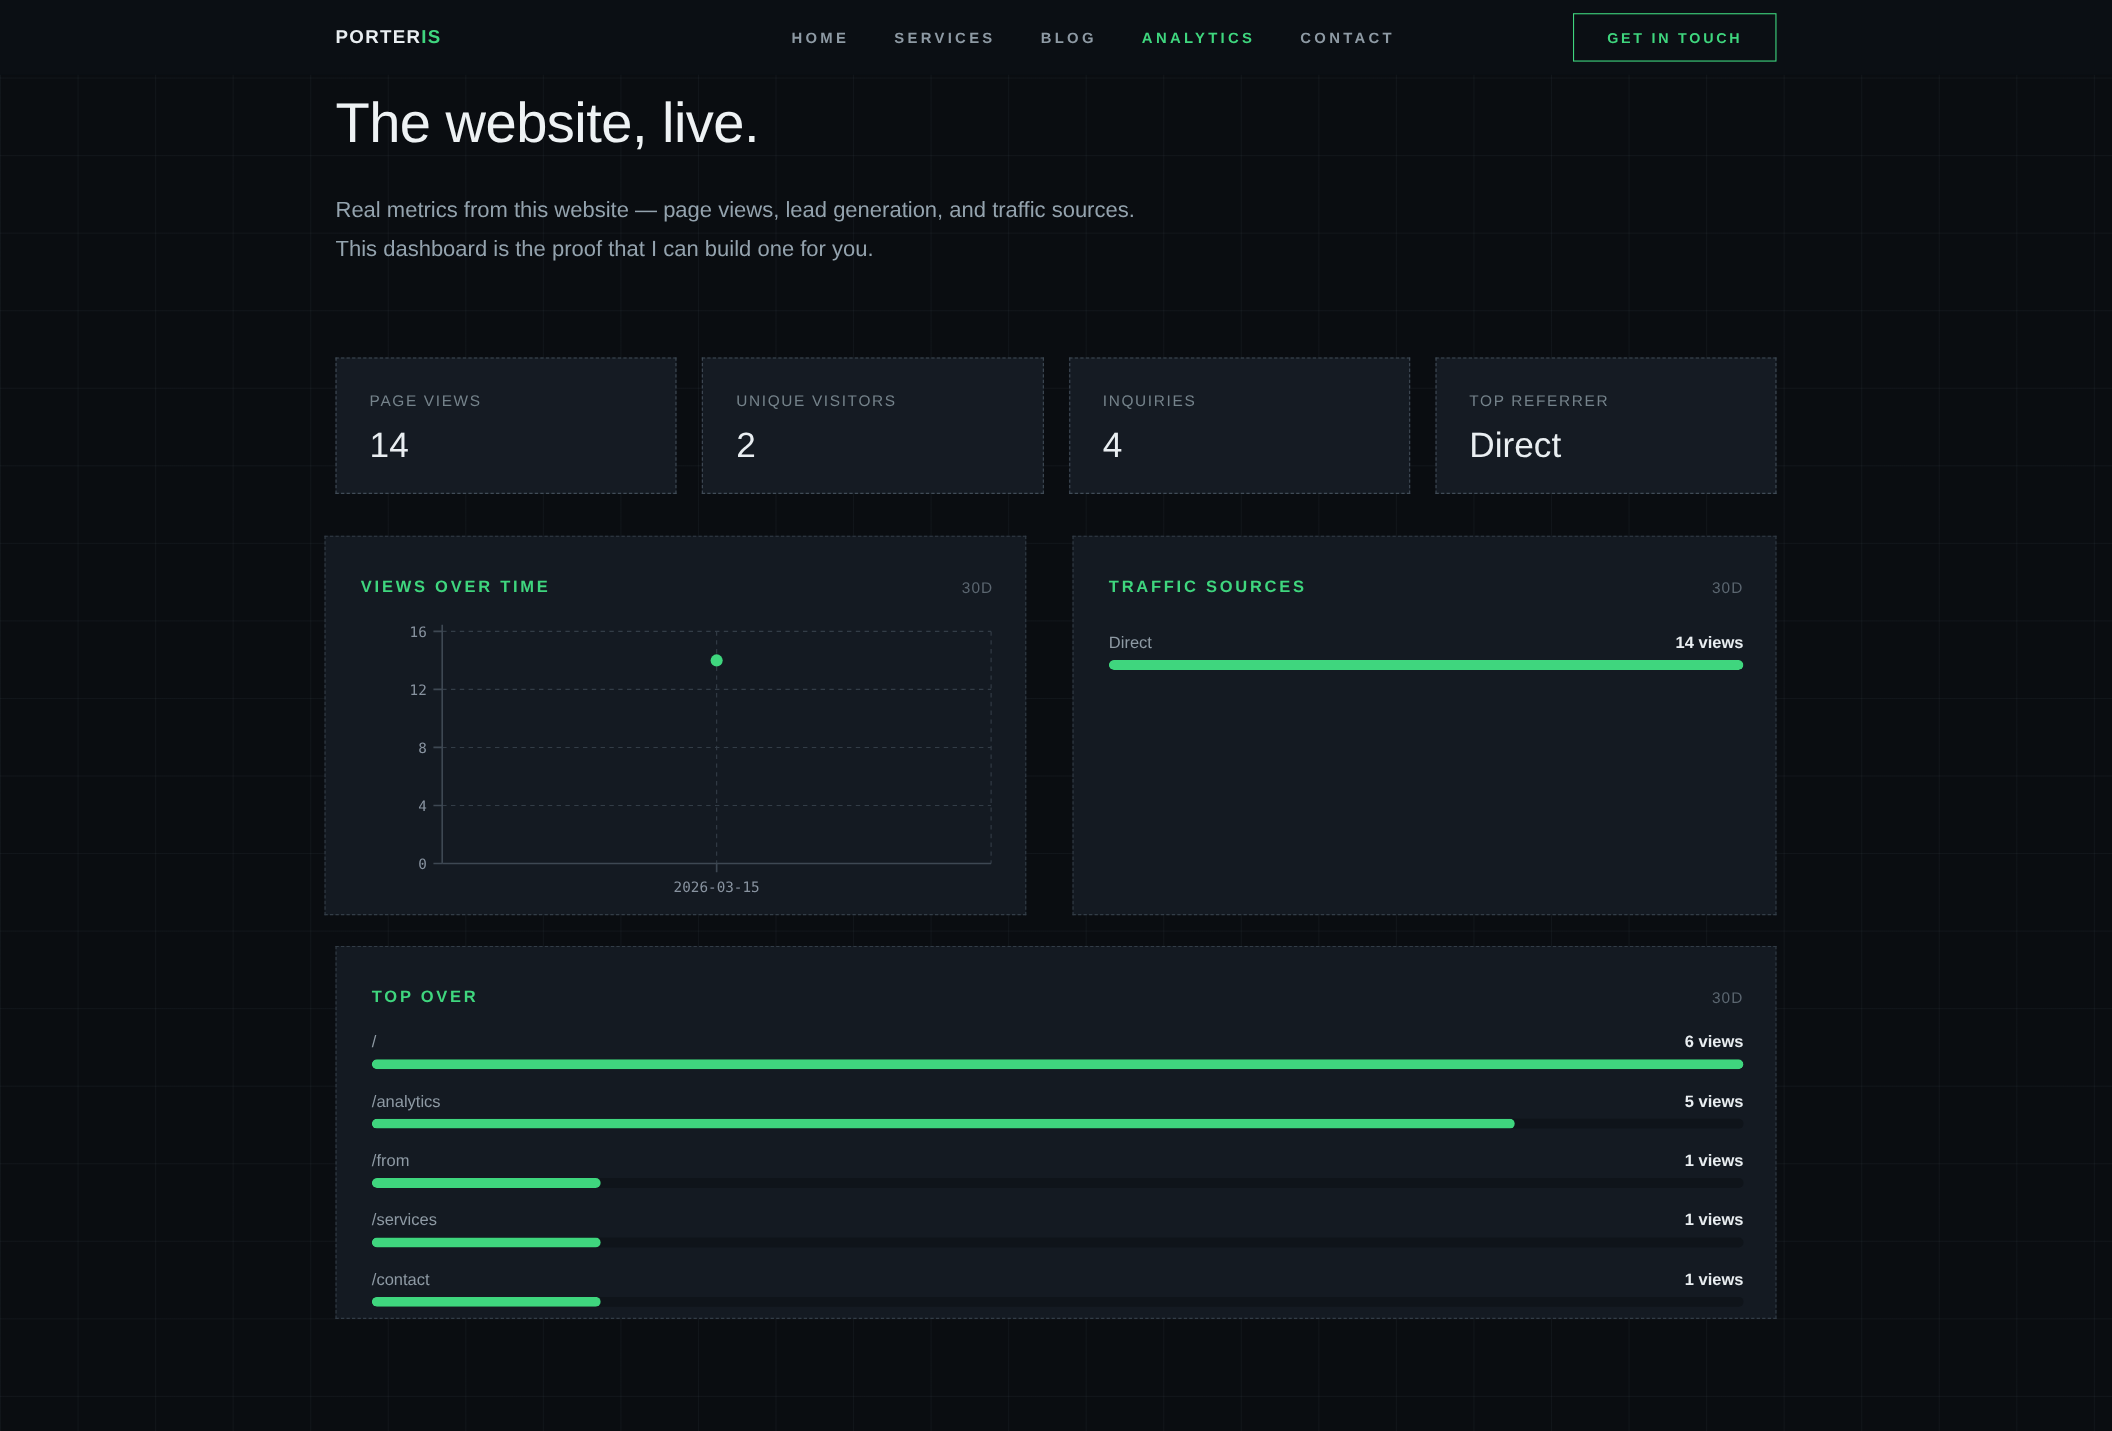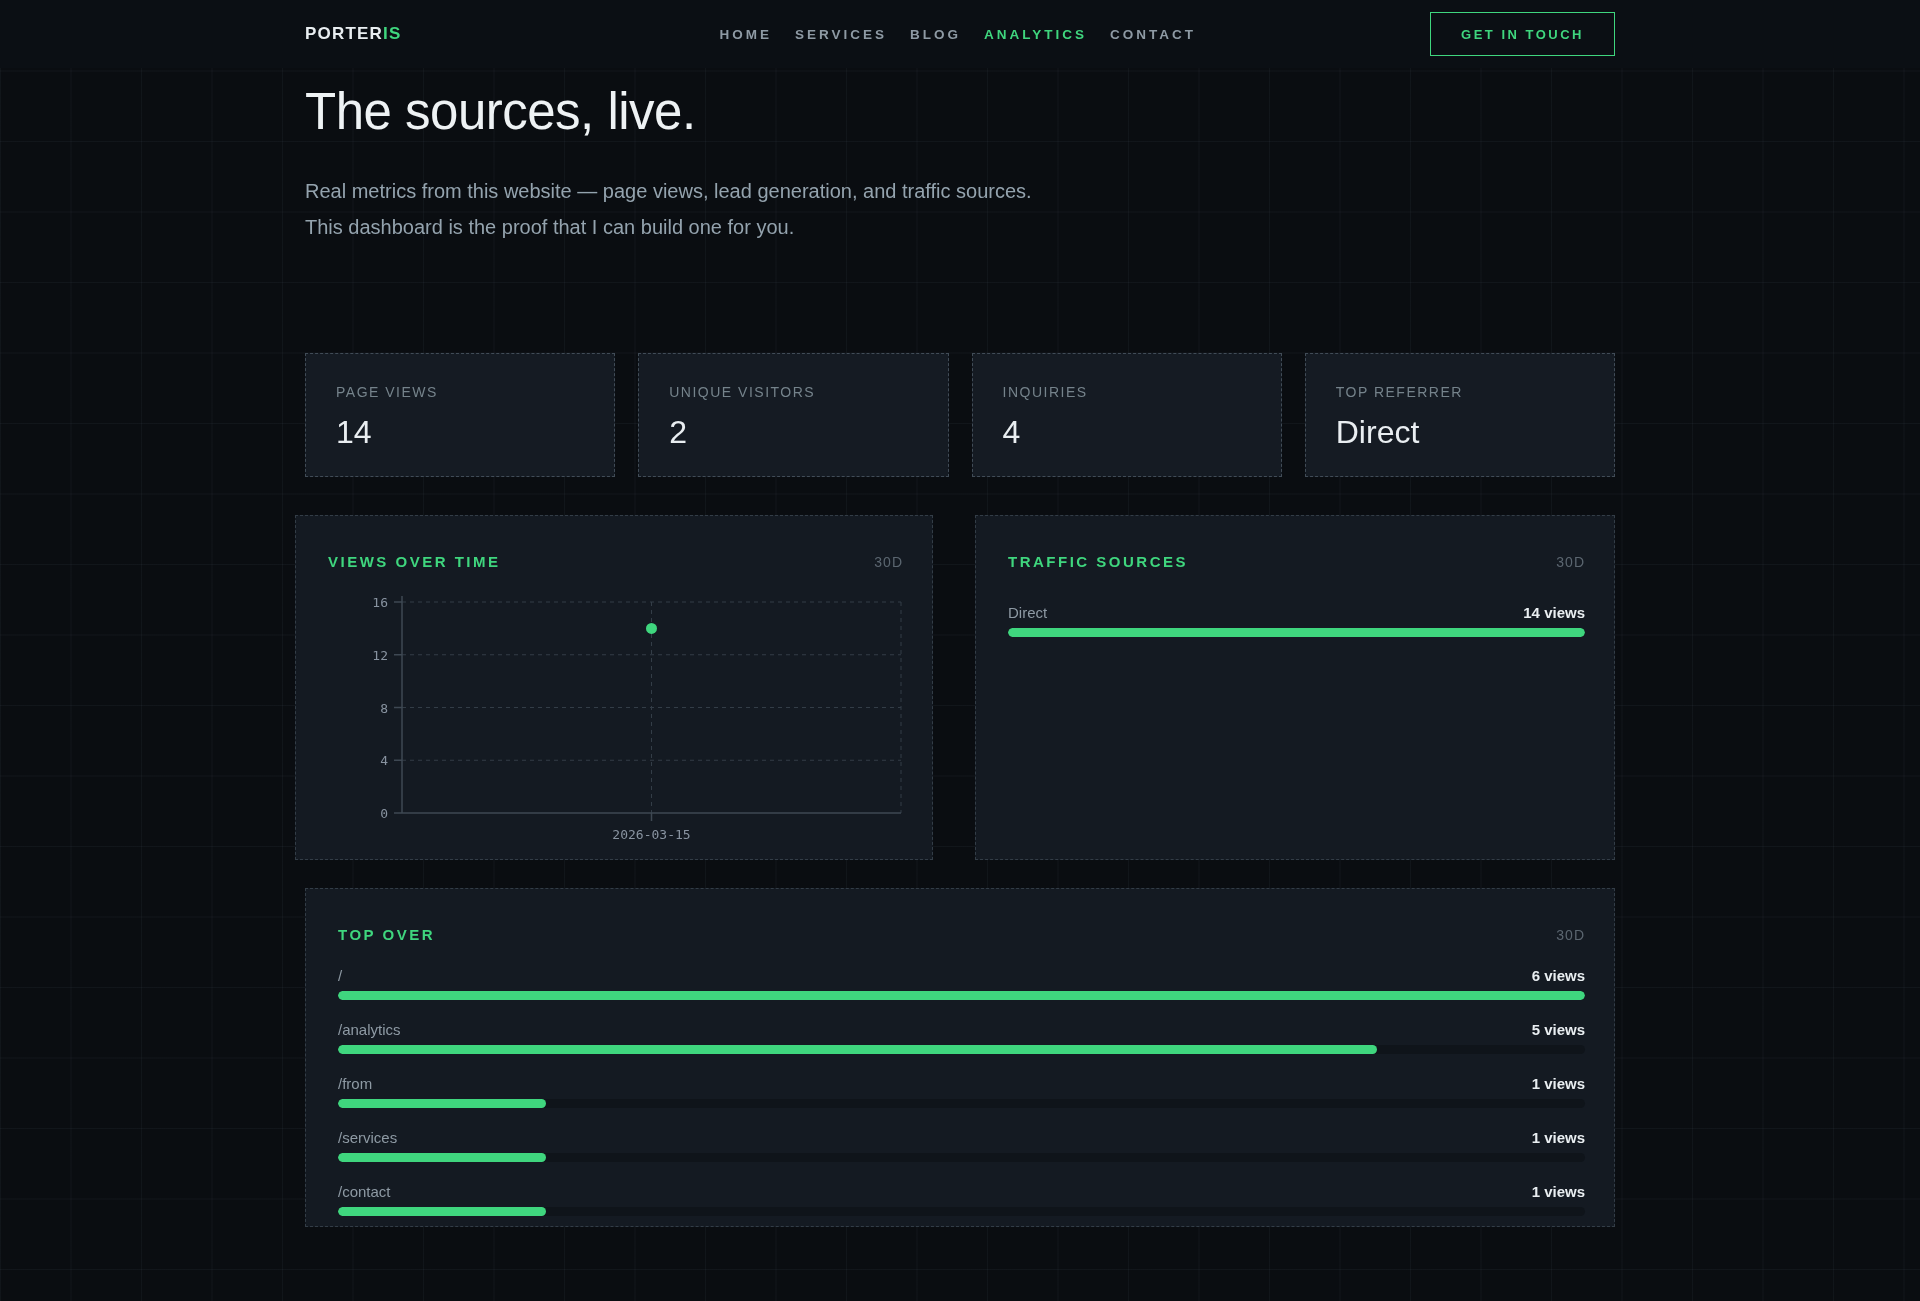--- a/index.html
+++ b/index.html
@@ -31,34 +31,34 @@
     overflow:hidden;
   }
   .container{width:1310px;margin:0 auto;justify-content:flex-end;}
 
   
   .nav{height:68px;background:var(--nav-bg);}
   .nav-inner{display:flex;align-items:center;height:68px;}
   .brand{font-size:17px;font-weight:700;letter-spacing:1.2px;cursor:default;}
   .brand .b1{color:var(--text);}
   .brand .b2{color:var(--accent);}
-  .nav-links{display:flex;gap:23px;margin-left:318px;}
+  .nav-links{display:flex;gap:41px;margin-left:318px;}
   .nav-link{font-size:13.5px;font-weight:600;letter-spacing:3px;color:var(--muted);text-decoration:none;cursor:pointer;}
   .nav-link.active{color:var(--accent);}
   .cta{margin-left:auto;height:44px;padding:0 30px;display:flex;align-items:center;
        background:transparent;border:1px solid var(--accent);color:var(--accent);
        font-family:"Liberation Sans",sans-serif;font-size:13px;font-weight:600;letter-spacing:2.5px;cursor:pointer;}
 
   
   .hero{padding-top:14px;}
   .hero h1{font-size:51px;font-weight:400;letter-spacing:-0.5px;color:#eef2f4;}
   .hero .sub{margin-top:32px;font-size:20px;line-height:36px;color:var(--subtitle);}
 
   
-  .stats{margin-top:108px;display:grid;grid-template-columns:repeat(4,1fr);gap:23px;}
+  .stats{margin-top:80px;display:grid;grid-template-columns:repeat(4,1fr);gap:23px;}
   .card{height:124px;background:var(--card);border:1px dashed var(--dash);padding:30px 30px;}
   .card .label{font-size:14px;font-weight:500;letter-spacing:1.5px;color:var(--label);}
   .card .value{margin-top:14px;font-size:32px;font-weight:500;color:var(--text);}
 
   
   .charts-row{margin-top:38px;display:grid;grid-template-columns:638px 640px;gap:42px;}
   .panel{background:var(--panel);border:1px dashed var(--dash-soft);position:relative;}
   .panel.h345{height:345px;}
   .panel.h339{height:339px;margin-top:28px;}
   .panel-head{display:flex;justify-content:space-between;align-items:center;padding:37px 29px 0 32px;position:relative;z-index:2;}
@@ -92,21 +92,21 @@
       <a class="nav-link">SERVICES</a>
       <a class="nav-link">BLOG</a>
       <a class="nav-link active">ANALYTICS</a>
       <a class="nav-link">CONTACT</a>
     </nav>
     <button class="cta">GET IN TOUCH</button>
   </div>
 </header>
 
 <section class="hero container">
-  <h1>The sources, live.</h1>
+  <h1>The website, live.</h1>
   <p class="sub">
     <span>Real metrics from this website — page views, lead generation, and traffic sources.</span><br>
     <span>This dashboard is the proof that I can build one for you.</span>
   </p>
 </section>
 
 <section class="stats container">
   <div class="card">
     <div class="label">PAGE VIEWS</div>
     <div class="value">14</div>

